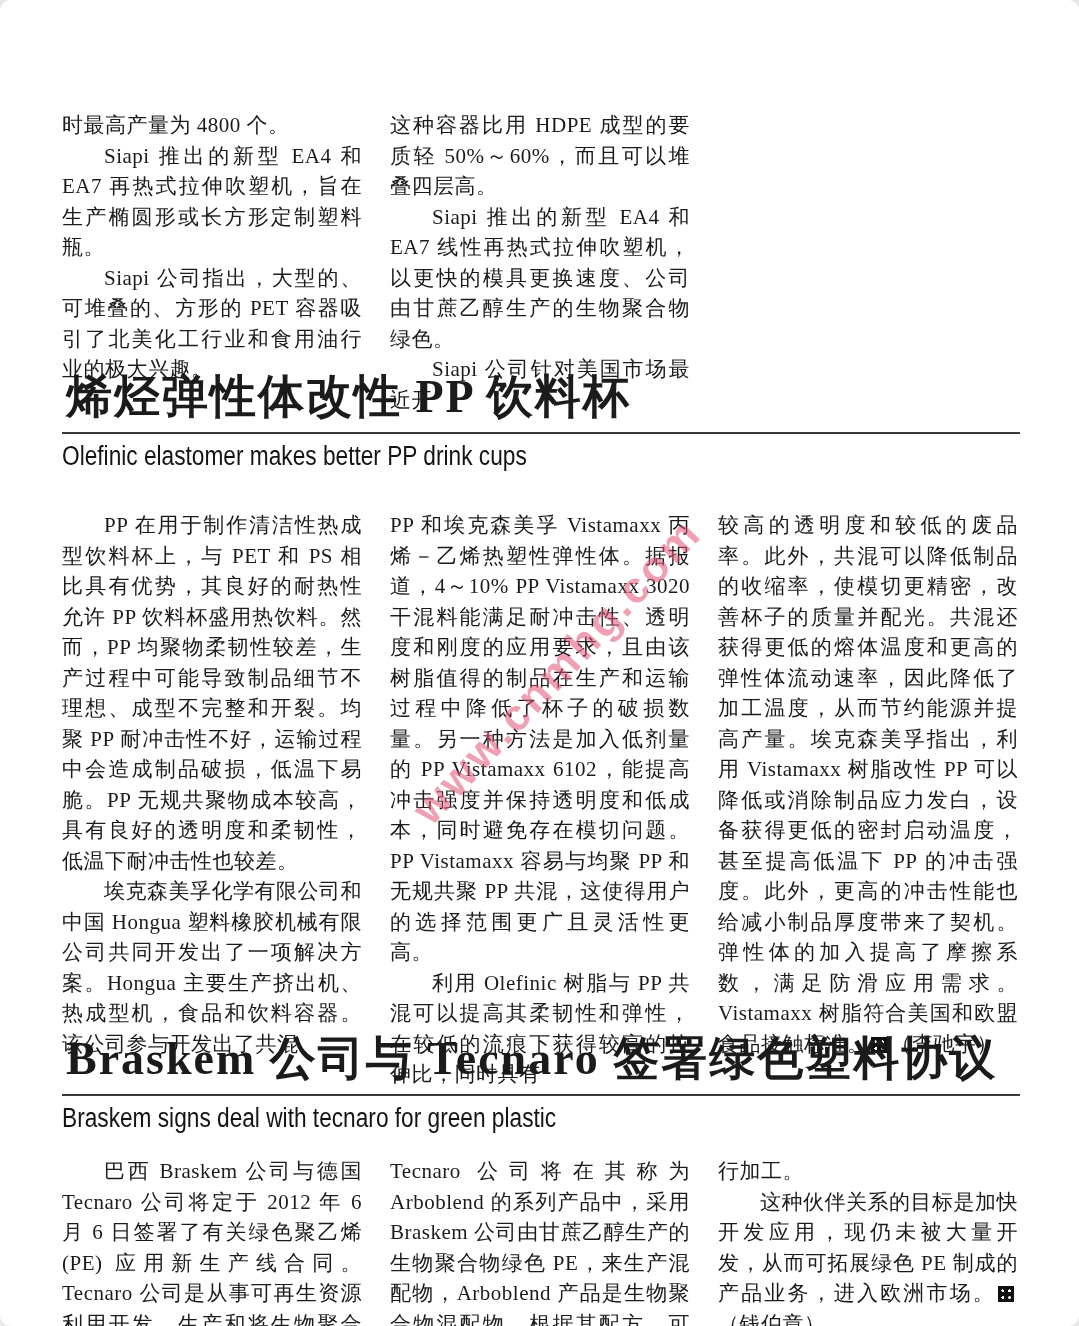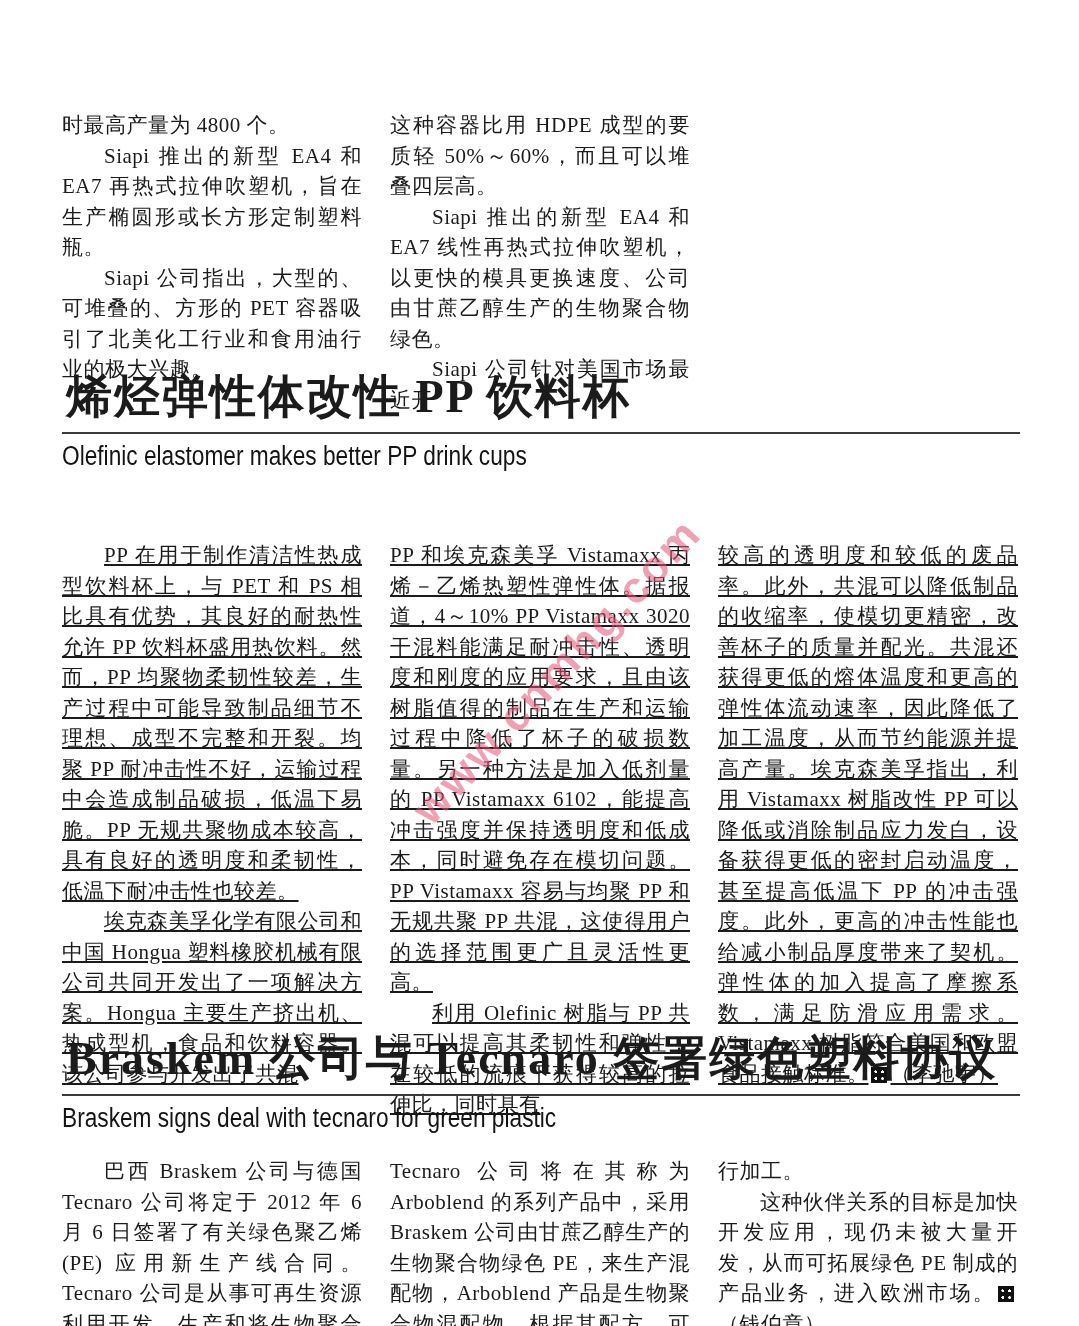--- a/index.html
+++ b/index.html
@@ -4,20 +4,21 @@
 <style>
   html,body{margin:0;padding:0;background:#e8e8e8;}
   .page{
     position:relative;
     width:1079px;height:1326px;
     margin:0 auto;
     background:#ffffff;
     overflow:hidden;
     font-family:"Liberation Serif", serif;
     color:#1b1b1b;
+    border-radius:11px;
   }
   .section{
     position:absolute;
     left:62px;width:958px;
     display:flex;
     column-gap:28px;
   }
   .col{flex:0 0 300px;width:300px;overflow:hidden;}
   .para{
     margin:0;
@@ -74,21 +75,21 @@
     font-size:44px;
     font-weight:700;
     letter-spacing:3px;
     color:rgba(226,84,116,0.55);
     pointer-events:none;
     white-space:nowrap;
   }
   
   #prev-article{top:110px;}
   #article1-header{top:366px;}
-  #article1-body{top:540px;text-decoration:underline;}
+  #article1-body{top:510px;}
   #article2-header{top:1028px;}
   #article2-body{top:1156px;}
 </style>
 </head>
 <body>
 
 <div class="page">
 
   <div class="section" id="prev-article">
     <div class="col">

